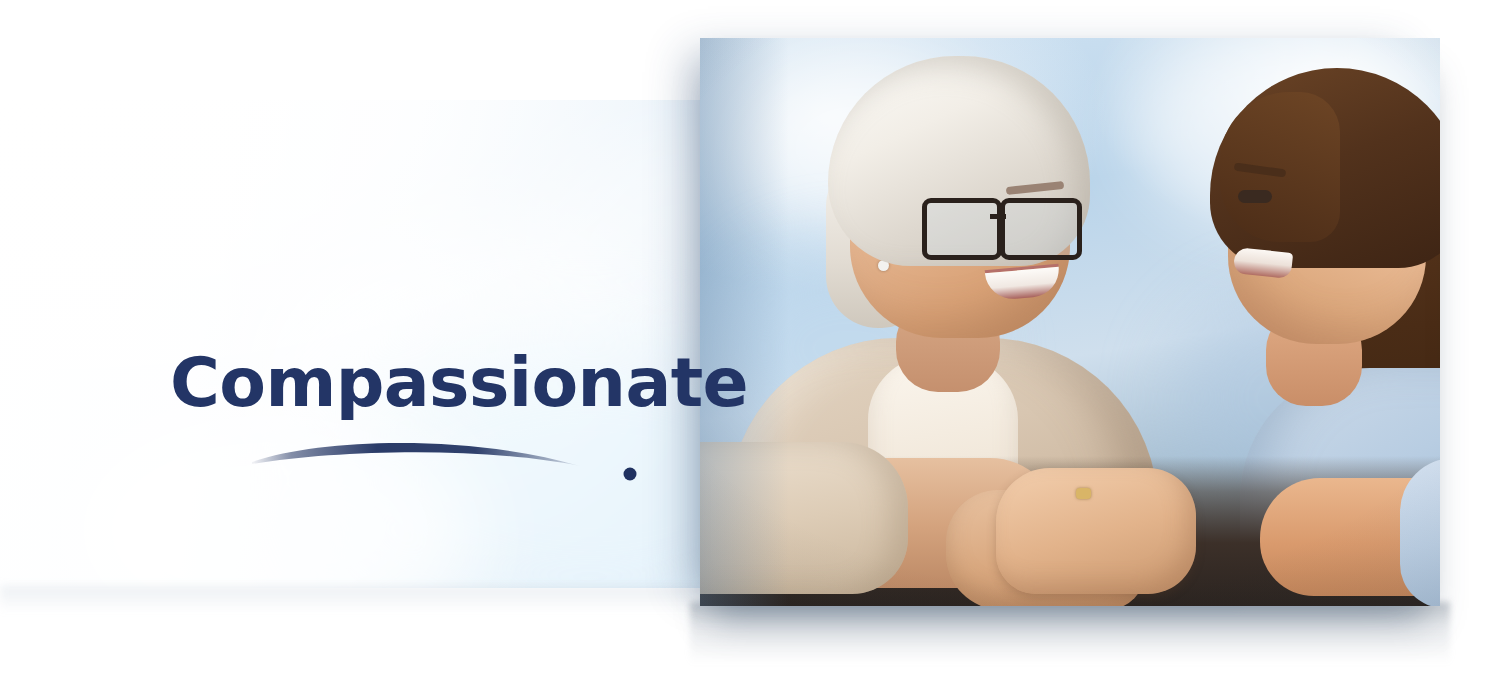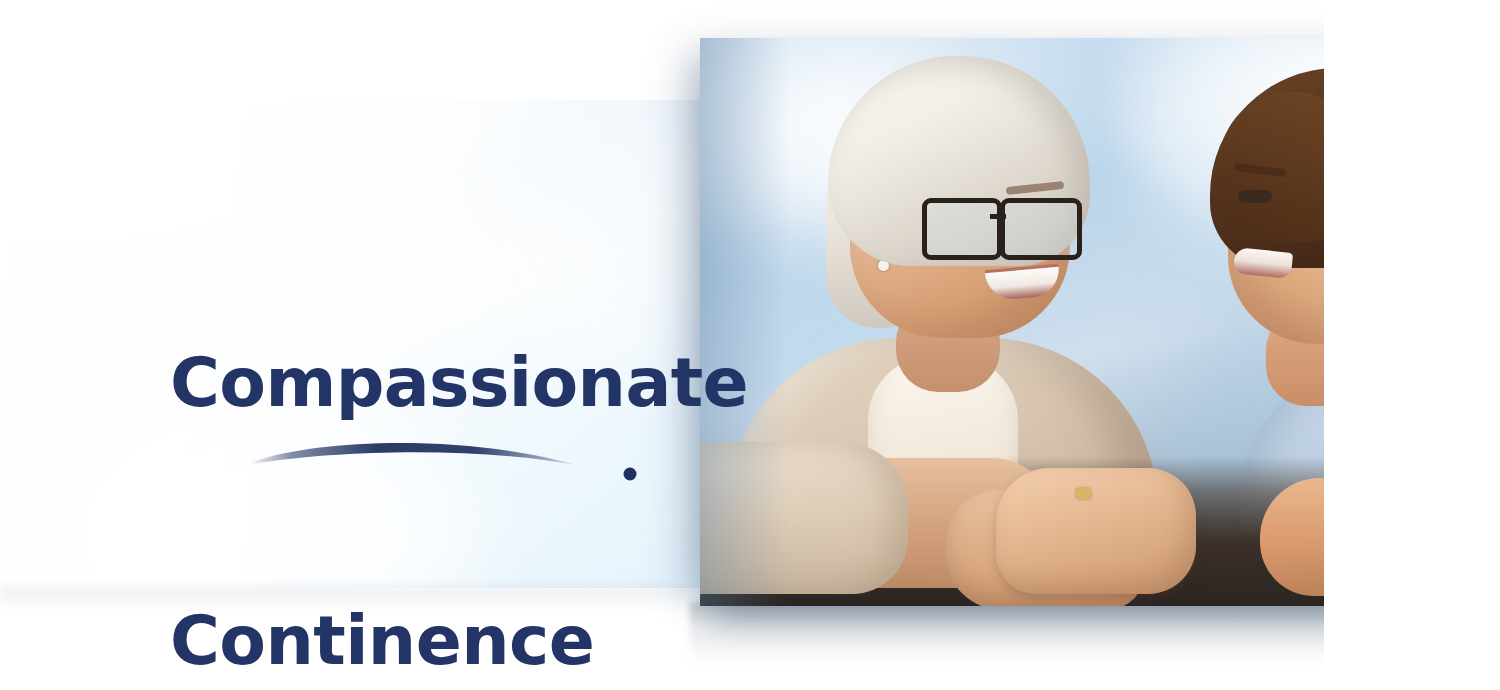--- a/index.html
+++ b/index.html
@@ -9,21 +9,21 @@
     background: #ffffff;
   }
   body {
     font-family: "Liberation Sans", sans-serif;
     -webkit-font-smoothing: antialiased;
   }
 
   
   .stage {
     position: relative;
-    width: 1324px;
+    width: 1500px;
     height: 690px;
     overflow: hidden;
     background: #ffffff;
   }
 
   
   .hero-panel {
     position: absolute;
     left: 0;
     top: 100px;
@@ -418,21 +418,20 @@
     <div class="blob blob-e"></div>
     <div class="blob blob-f"></div>
     <div class="blob blob-g"></div>
     <div class="panel-wash"></div>
   </div>
 
   <div class="panel-shadow"></div>
 
   <h1 class="headline">
     <span class="ln">Compassionate</span>
-    <span class="ln">Continence</span>
     
   </h1>
 
   <svg class="swoosh" viewBox="0 0 400 60">
     <defs>
       <linearGradient id="swooshGrad" x1="0" y1="0" x2="1" y2="0">
         <stop offset="0%" stop-color="#1f3160" stop-opacity="0.05"></stop>
         <stop offset="12%" stop-color="#1f3160" stop-opacity="0.55"></stop>
         <stop offset="38%" stop-color="#1f3160" stop-opacity="0.95"></stop>
         <stop offset="68%" stop-color="#1f3160" stop-opacity="0.92"></stop>

